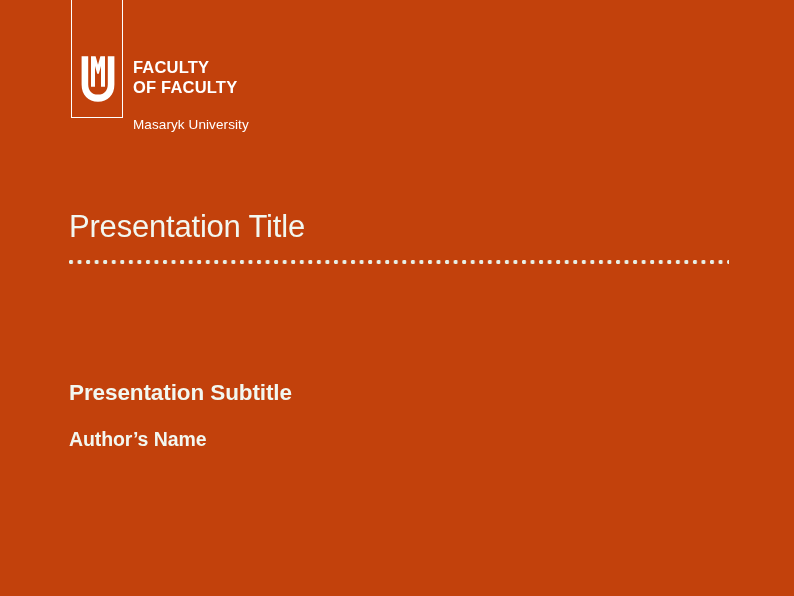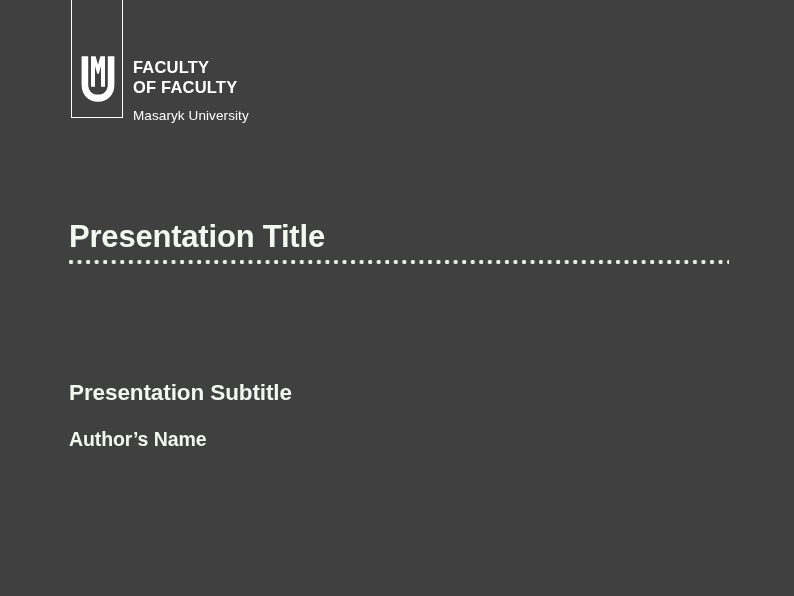--- a/index.html
+++ b/index.html
@@ -13,21 +13,21 @@
     height: 596px;
     overflow: hidden;
     font-family: "Liberation Sans", sans-serif;
     background: #0e5a22;
   }
 
   #slide {
     position: relative;
     width: 794px;
     height: 596px;
-    background: #404040;
+    background: #c2410c;
     overflow: hidden;
   }
 
   
   #logo-block {
     position: absolute;
     left: 71px;
     top: 0px;
     width: 420px;
     height: 125px;
@@ -77,33 +77,33 @@
     white-space: nowrap;
   }
 
   .logo-line-3 {
     display: block;
     color: #ffffff;
     font-family: "Liberation Sans", sans-serif;
     font-weight: normal;
     font-size: 13.5px;
     line-height: 17px;
-    margin-top: 10px;
+    margin-top: 19px;
     letter-spacing: 0.1px;
     white-space: nowrap;
   }
 
   
   #title {
     position: absolute;
     left: 69px;
-    top: 217px;
+    top: 207px;
     color: #f2f7f0;
     font-family: "Liberation Sans", sans-serif;
-    font-weight: bold;
+    font-weight: normal;
     font-size: 31px;
     line-height: 40px;
     letter-spacing: -0.2px;
     white-space: nowrap;
   }
 
   
   #divider {
     position: absolute;
     left: 69px;

